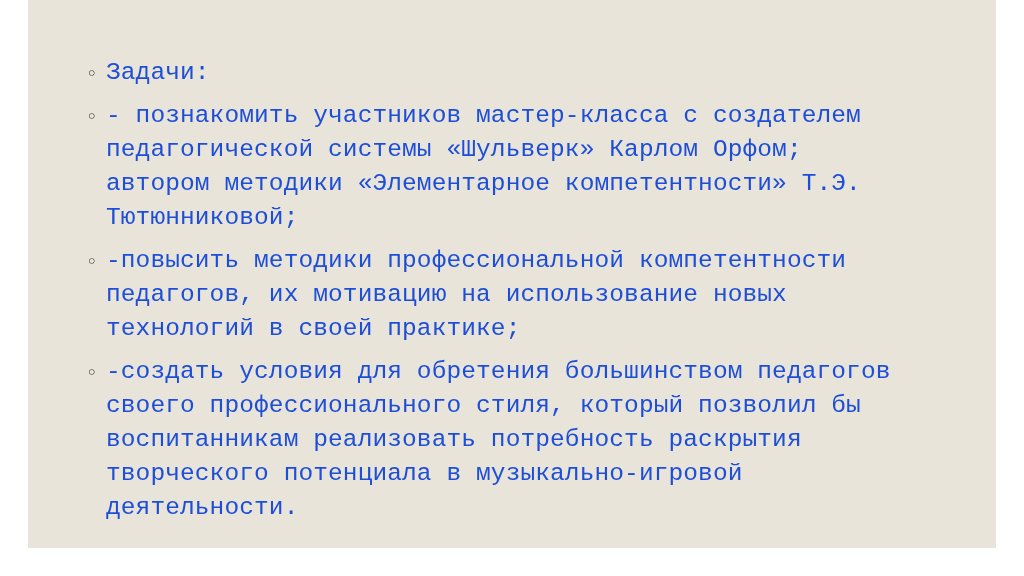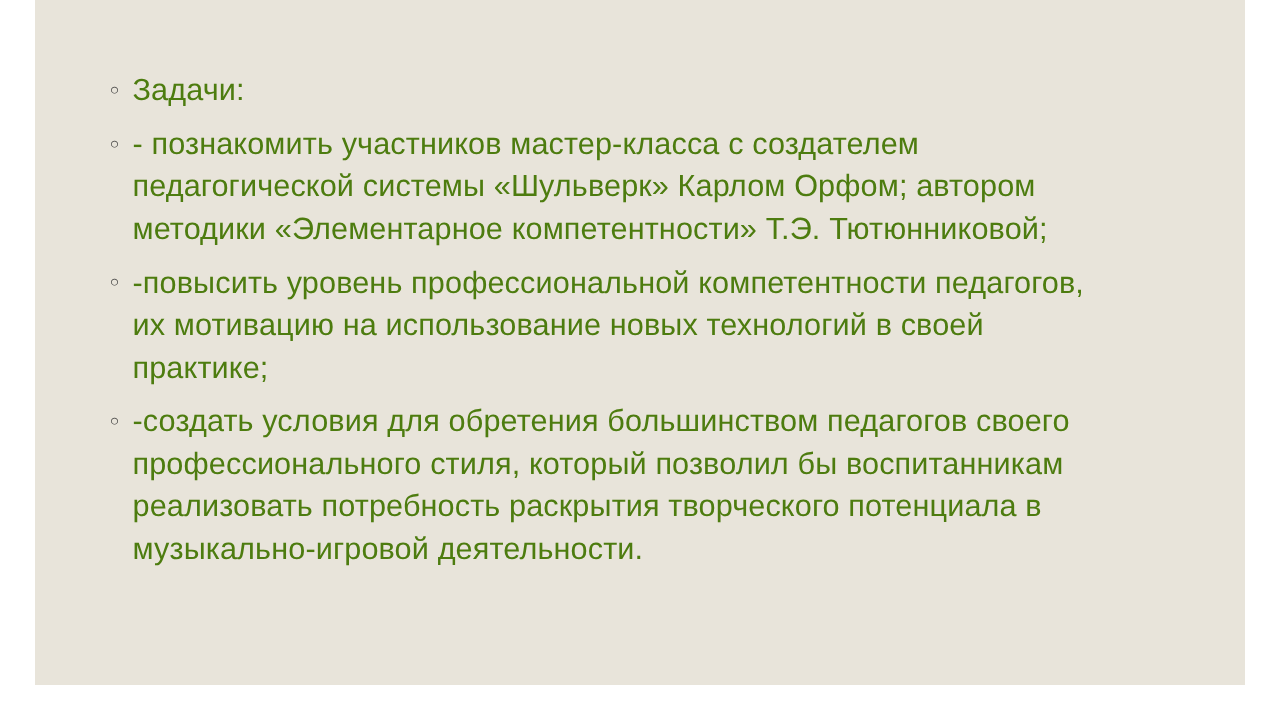--- a/index.html
+++ b/index.html
@@ -69,24 +69,24 @@
     width: 20px;
     color: #3b3b3b;
     font-size: 19px;
     line-height: 34px;
     font-family: "DejaVu Sans", sans-serif;
     text-align: left;
     margin-right: 0px;
   }
   .bullet-text {
     flex: 1 1 auto;
-    color: #4d7c0f;
+    color: #1d4ed8;
     font-size: 24.5px;
     line-height: 34px;
-    font-family: Liberation Sans, sans-serif;
+    font-family: Liberation Mono, monospace;
     letter-spacing: 0.1px;
     white-space: pre-wrap;
   }
   .b1 .bullet-text { font-size: 24.5px; }
 </style>
 </head>
 <body>
 
 <div class="slide">
   <div class="left-band"></div>
@@ -101,21 +101,21 @@
       <span class="bullet-text">Задачи:</span>
     </div>
 
     <div class="bullet-row">
       <span class="bullet-marker">◦</span>
       <span class="bullet-text">- познакомить участников мастер-класса с создателем педагогической системы «Шульверк» Карлом Орфом; автором методики «Элементарное компетентности» Т.Э. Тютюнниковой;</span>
     </div>
 
     <div class="bullet-row">
       <span class="bullet-marker">◦</span>
-      <span class="bullet-text">-повысить уровень профессиональной компетентности педагогов, их мотивацию на использование новых технологий в своей практике;</span>
+      <span class="bullet-text">-повысить методики профессиональной компетентности педагогов, их мотивацию на использование новых технологий в своей практике;</span>
     </div>
 
     <div class="bullet-row">
       <span class="bullet-marker">◦</span>
       <span class="bullet-text">-создать условия для обретения большинством педагогов своего профессионального стиля, который позволил бы воспитанникам реализовать потребность раскрытия творческого потенциала в музыкально-игровой деятельности.</span>
     </div>
 
   </div>
 </div>
 

